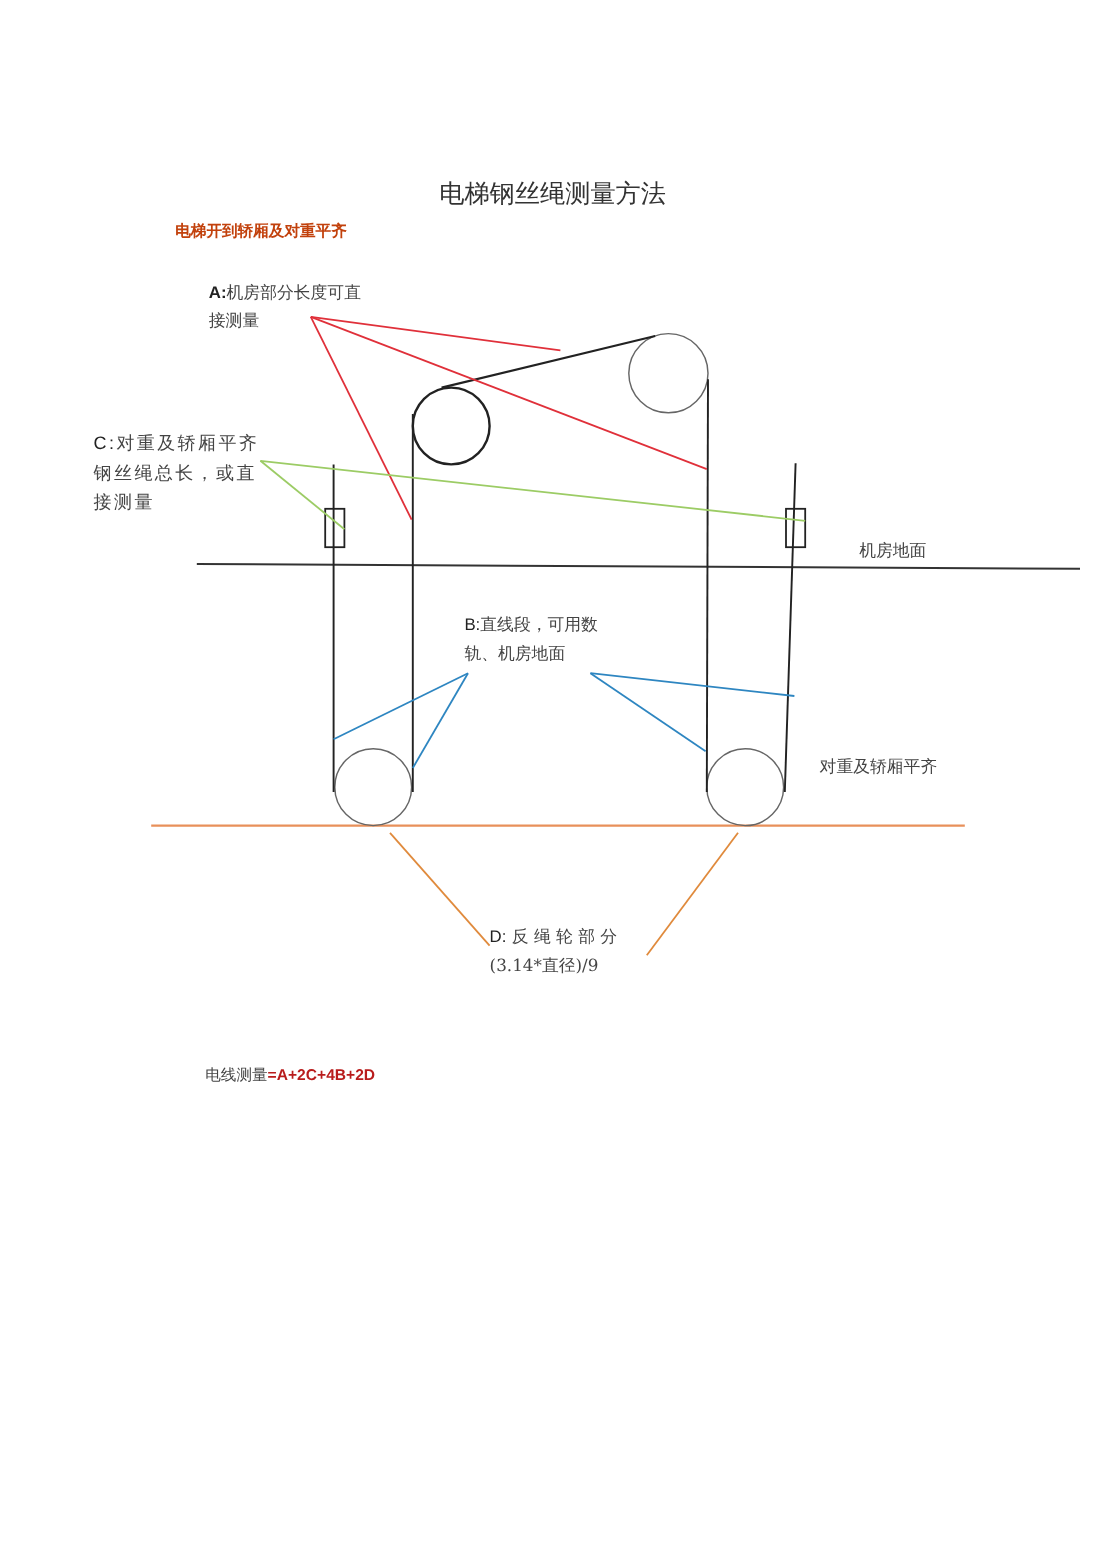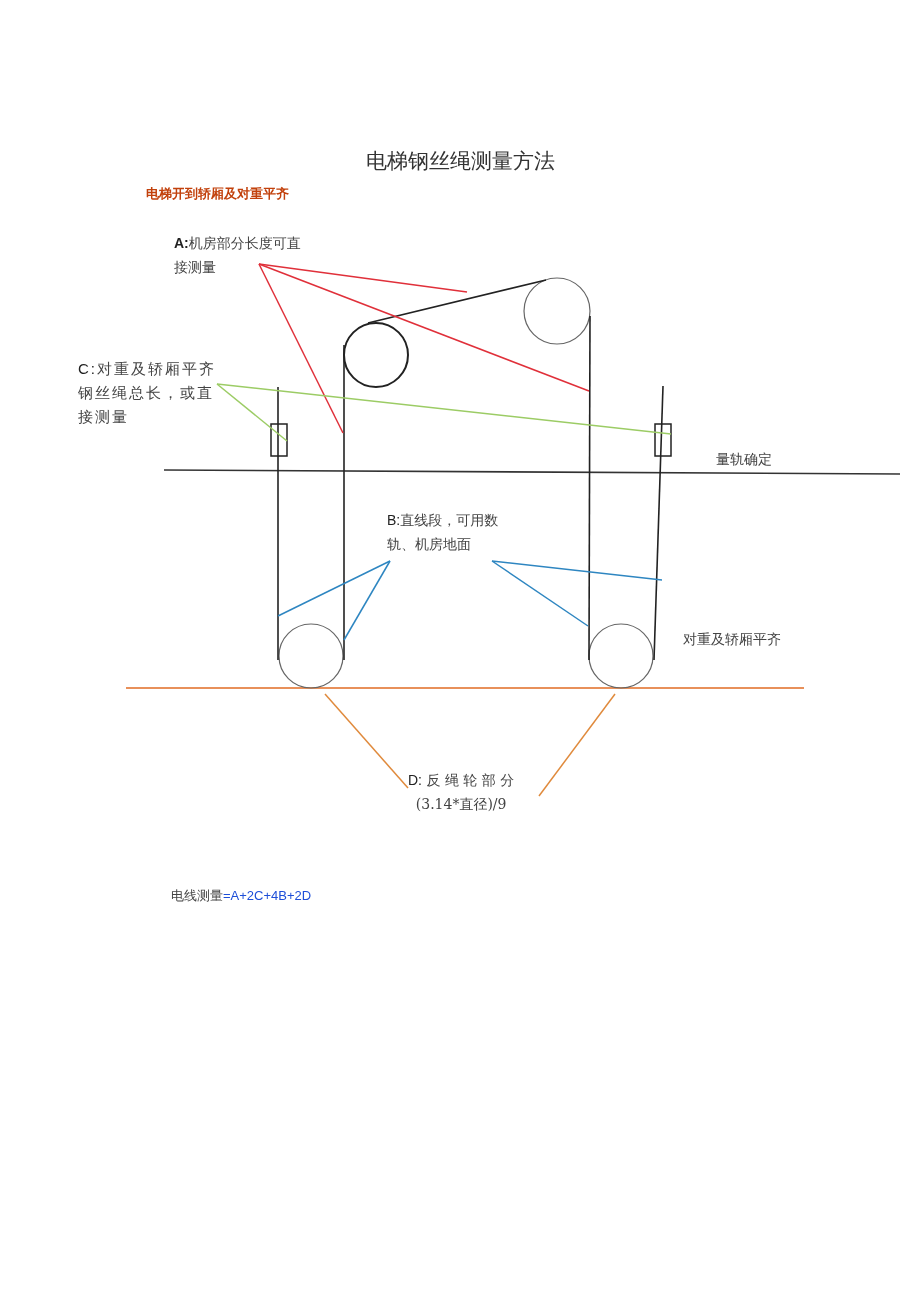--- a/index.html
+++ b/index.html
@@ -8,27 +8,27 @@
   .txt { position: absolute; white-space: nowrap; line-height: 1; }
   .title { left: 366px; top: 151px; font-size: 21px; color: #333;
            font-family: "DejaVu Serif", "Liberation Serif", serif; }
   .subtitle { left: 146px; top: 187px; font-size: 13px; font-weight: bold; color: #c2410c; text-align: right; }
   .label { font-size: 14px; color: #444; line-height: 24px;
            font-family: "DejaVu Serif", "Liberation Serif", serif; }
   .label b { font-family: "Liberation Sans", sans-serif; color: #222; }
   .lab-a { left: 174px; top: 231px; }
   .lab-c { left: 78px; top: 357px; font-size: 15px; letter-spacing: 2px; }
   .lab-b { left: 387px; top: 508px; }
-  .lab-d { left: 408px; top: 768px; text-align: center; }
+  .lab-d { left: 408px; top: 768px; }
   .lab-floor { left: 716px; top: 452px; font-size: 14px; color: #444;
                font-family: "DejaVu Serif", "Liberation Serif", serif; }
   .lab-level { left: 683px; top: 632px; font-size: 14px; color: #444;
                font-family: "DejaVu Serif", "Liberation Serif", serif; }
   .formula { left: 171px; top: 889px; font-size: 13px; color: #444; }
-  .formula .eq { font-family: "Liberation Sans", sans-serif; font-weight: normal; color: #1d4ed8; }
+  .formula .eq { font-family: "Liberation Sans", sans-serif; font-weight: bold; color: #b91c1c; }
   svg.diagram { position: absolute; left: 0; top: 0; }
 </style>
 </head>
 <body>
 
 <svg class="diagram" width="920" height="1301" viewBox="0 0 920 1301" xmlns="http://www.w3.org/2000/svg">
 
   <line x1="164" y1="470" x2="900" y2="474" stroke="#333" stroke-width="1.6"></line>
 
   <line x1="126" y1="688" x2="804" y2="688" stroke="#e8905a" stroke-width="2"></line>
@@ -88,18 +88,18 @@
 <div class="txt label lab-b">
   <div><b style="font-weight:normal">B:</b><span>直线段，可用数</span></div>
   <div>轨、机房地面</div>
 </div>
 
 <div class="txt label lab-d">
   <div><b style="font-weight:normal">D:</b><span> 反 绳 轮 部 分</span></div>
   <div>(3.14*直径)/9</div>
 </div>
 
-<div class="txt lab-floor">量轨确定</div>
+<div class="txt lab-floor">机房地面</div>
 <div class="txt lab-level">对重及轿厢平齐</div>
 
 <div class="txt formula">
   <span>电线测量</span><span class="eq">=A+2C+4B+2D</span>
 </div>
 
 </body></html>

